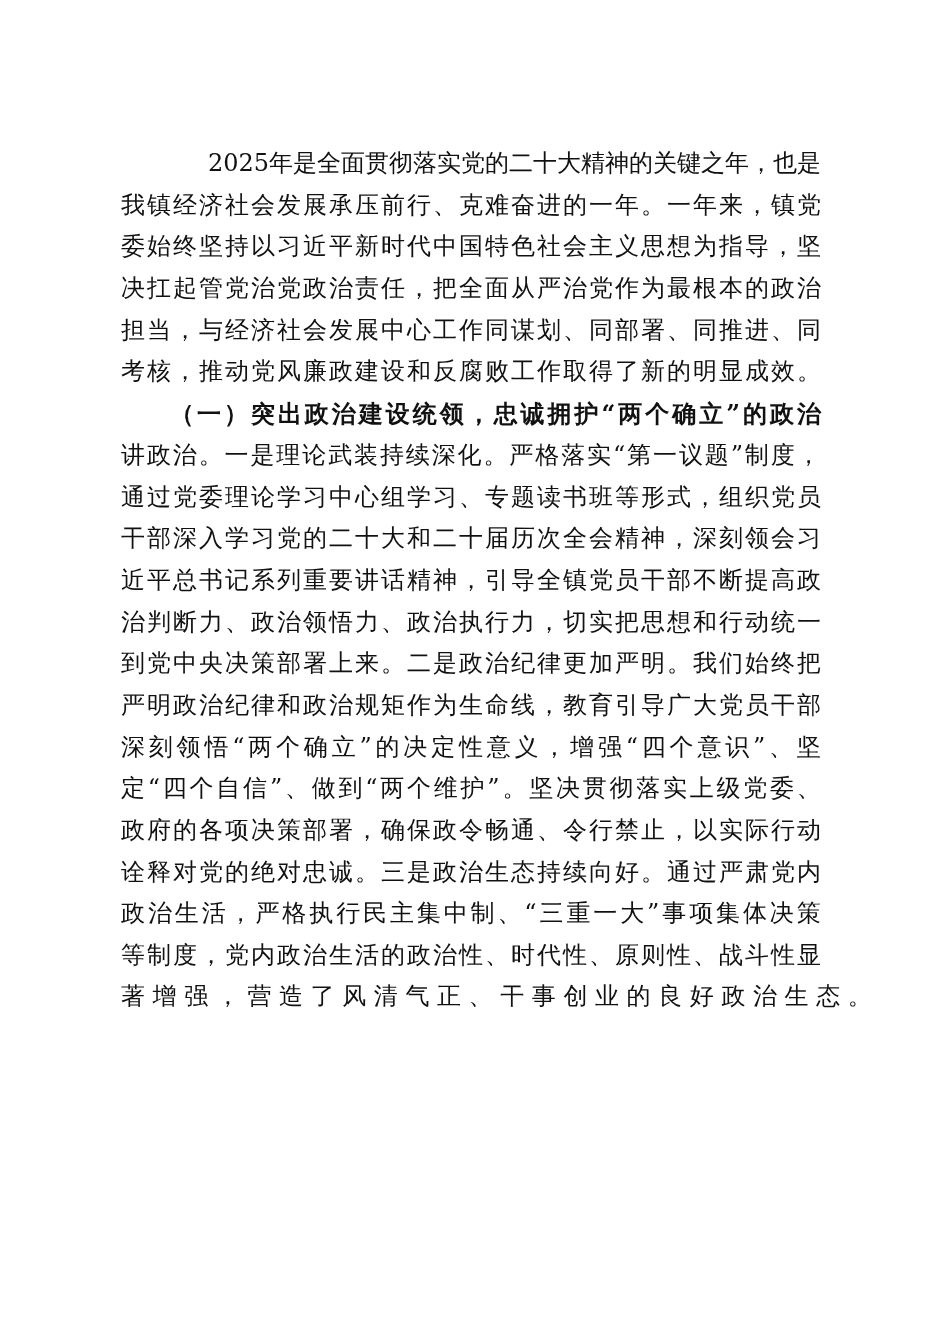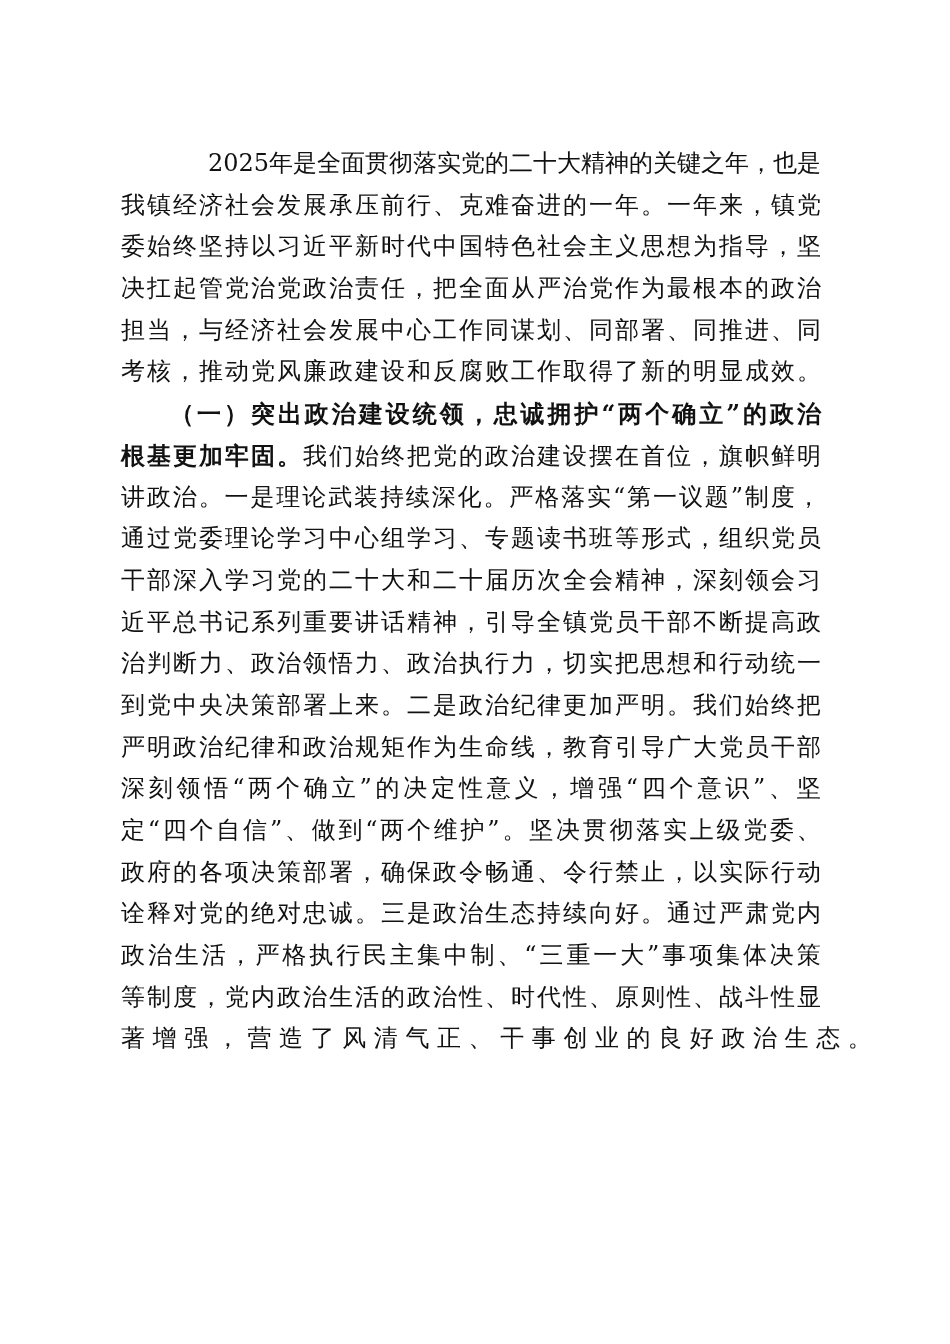--- a/index.html
+++ b/index.html
@@ -8,21 +8,21 @@
     position: absolute; left: 121px; top: 143px; width: 700px;
     font-family: "DejaVu Serif", "Liberation Serif", serif;
     color: #111111;
   }
   .line {
     height: 41.7px; line-height: 41.7px;
     font-size: 24px; white-space: nowrap;
     text-align: justify; text-align-last: justify;
     letter-spacing: 0px;
   }
-  .line.last { text-align-last: left; letter-spacing: 7.6px; }
+  .line.last { text-align-last: left; letter-spacing: 7.6px; font-family: Liberation Mono, monospace; }
   .line.indent { padding-left: 49px; }
   .bold { font-weight: bold; }
 </style>
 </head>
 <body>
 
 <div class="page">
   <div class="line indent">
       <span style="display: flex; justify-content: flex-end; width: 651px;">
         <span>2025</span>
@@ -229,21 +229,20 @@
         <span>两</span>
         <span>个</span>
         <span>确</span>
         <span>立</span>
         <span>”</span>
         <span>的</span>
         <span>政</span>
         <span>治</span>
       </span>
     </div>
-  <div class="line"><span class="bold">根基更加牢固。</span><span>我们始终把党的政治建设摆在首位，旗帜鲜明</span></div>
   <div class="line">
       <span style="display: flex; justify-content: space-between; width: 700px;">
         <span>讲</span>
         <span>政</span>
         <span>治</span>
         <span>。</span>
         <span>一</span>
         <span>是</span>
         <span>理</span>
         <span>论</span>

